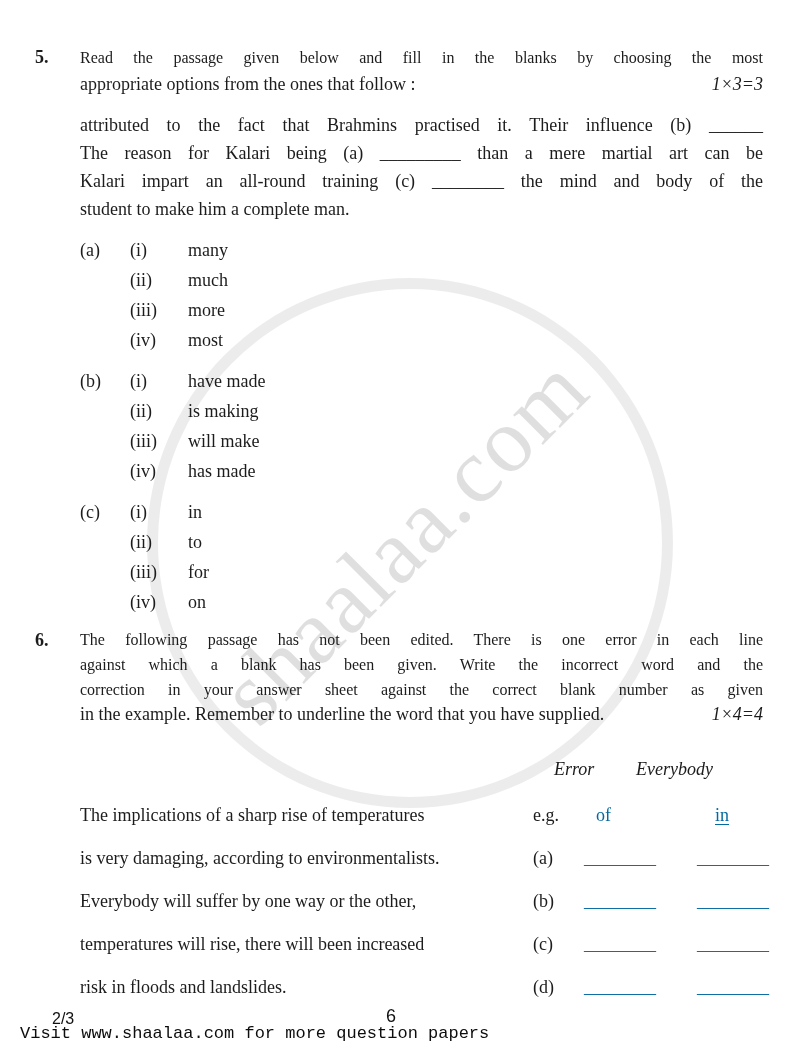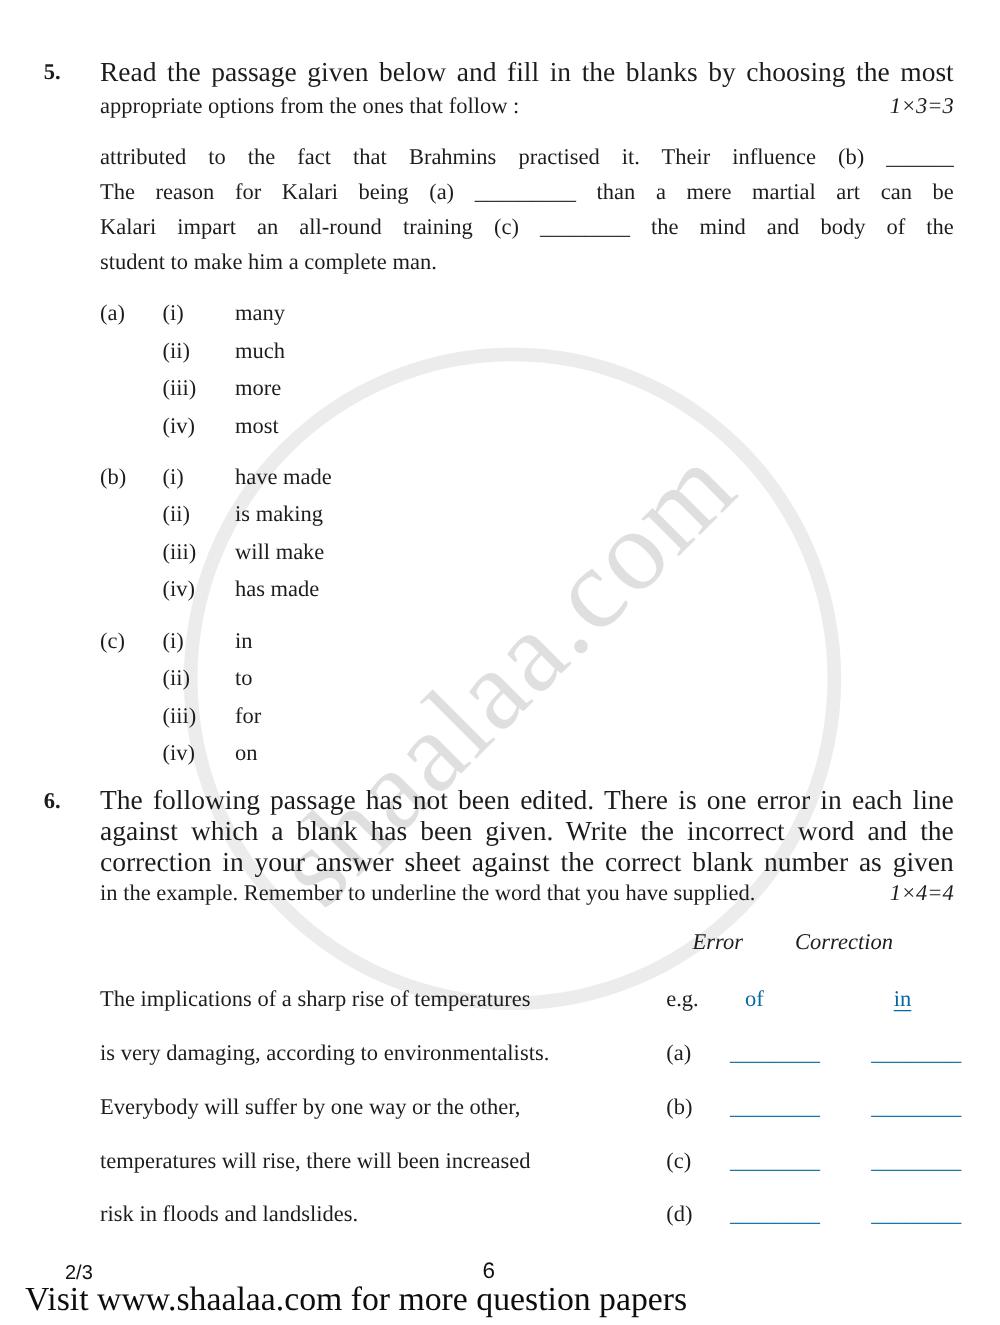--- a/index.html
+++ b/index.html
@@ -20,53 +20,53 @@
     position:absolute;left:404px;top:540px;
     transform:translate(-50%,-50%) rotate(-45deg);
     font-size:92px;letter-spacing:2px;white-space:nowrap;
     color:rgba(0,0,0,0.125);
   }
   
   .qblock{position:absolute;left:35px;right:37px;display:flex;}
   .qnum{width:45px;font-weight:bold;font-size:18px;line-height:27px;flex:none;}
   .qbody{flex:1;min-width:0;}
   .jline{
-    font-size:22px;line-height:27px;white-space:nowrap;
+    font-size:16px;line-height:27px;white-space:nowrap;
     text-align:justify;text-align-last:justify;
   }
   .flexline{font-size:18px;line-height:27px;display:flex;justify-content:space-between;}
   .marks{font-style:italic;font-family:Liberation Serif, serif;}
   .passage{margin-top:13px;}
   .passage .jline,.passage .plain{line-height:28px;font-size:18px;}
   .plain{white-space:nowrap;}
   
   .options{margin-top:12px;}
   .opt-group{margin-top:11px;}
   .opt-group:first-child{margin-top:0;}
   .opt-row{display:grid;grid-template-columns:50px 58px auto;font-size:18px;line-height:30px;}
   
   .q6 .qnum{line-height:24.8px;}
   .q6 .jline,.q6 .flexline{line-height:24.8px;}
   .ec-head{
     display:grid;grid-template-columns:438px 36px 98px auto;
-    margin-top:16px;font-size:18px;font-style:italic;line-height:20px;
+    margin-top:32px;font-size:18px;font-style:italic;line-height:20px;
   }
   .ec-head .h-corr{margin-left:-16px;}
   .edit-table{margin-top:26px;}
   .edit-row{
     display:grid;grid-template-columns:438px 36px 98px auto;
     font-size:18px;line-height:20px;margin-bottom:23px;white-space:nowrap;gap:15px;
   }
   .edit-err,.edit-corr{color:#0369a1;}
   .pad-l{padding-left:12px;}
   .uline{text-decoration:underline;text-underline-offset:3px;padding:0 6px;}
   
   .pg-frac{position:absolute;left:52px;top:1010px;font-family:"Liberation Sans",sans-serif;font-size:16px;color:#111;}
   .pg-num{position:absolute;left:386px;top:1006px;font-family:"Liberation Sans",sans-serif;font-size:18px;color:#111;}
-  .visit{position:absolute;left:20px;top:1024px;font-family:Liberation Serif, serif;font-size:27px;color:#0d0d0d;white-space:nowrap;}
+  .visit{position:absolute;left:20px;top:1024px;font-family:Liberation Mono, monospace;font-size:17px;color:#0d0d0d;white-space:nowrap;}
 </style>
 </head>
 <body>
 
 <div class="page">
 
   <div>
     <div class="wm-ring"></div>
     <div class="wm-text">shaalaa.com</div>
   </div>
@@ -167,21 +167,21 @@
       <div class="jline">correction in your answer sheet against the correct blank number as given</div>
       <div class="flexline">
         <span>in the example. Remember to underline the word that you have supplied.</span>
         <span class="marks">1×4=4</span>
       </div>
 
       <div class="ec-head">
         <div></div>
           <div></div>
         <div>Error</div>
-        <div class="h-corr">Correction</div>
+        <div class="h-corr">Everybody</div>
       </div>
 
       <div class="edit-table">
         <div class="edit-row">
           <div>The implications of a sharp rise of temperatures</div>
           <div>e.g.</div>
           <div class="edit-err pad-l">of</div>
           <div class="edit-corr pad-l"><span class="uline">in</span></div>
         </div>
         <div class="edit-row">

